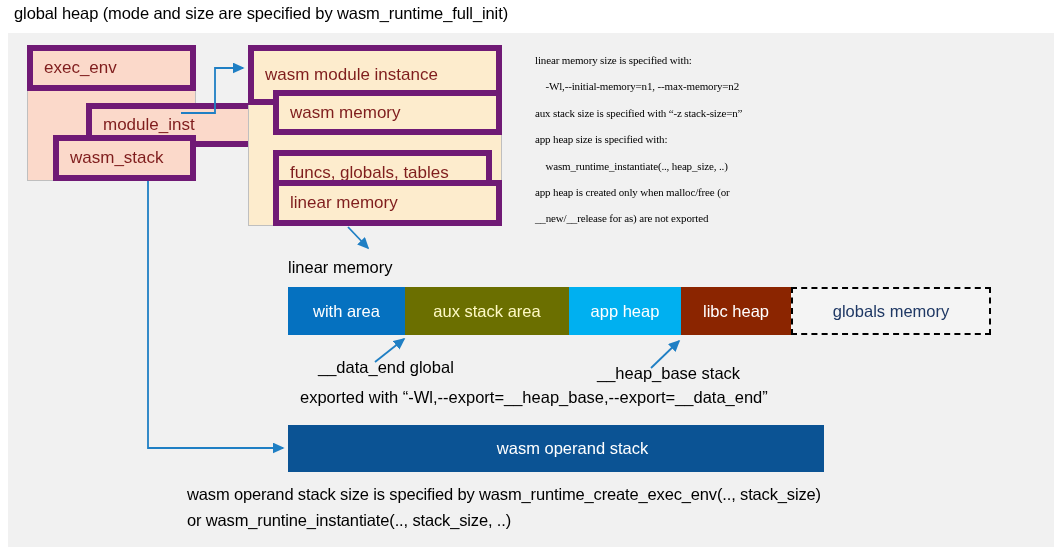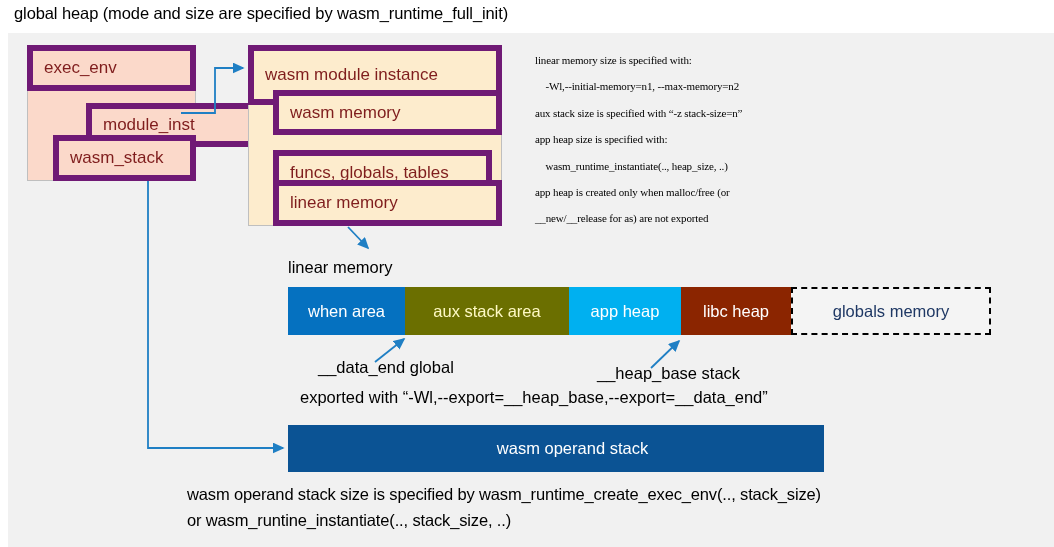--- a/index.html
+++ b/index.html
@@ -180,21 +180,21 @@
   <div class="side-text">linear memory size is specified with:
     -Wl,--initial-memory=n1, --max-memory=n2
 aux stack size is specified with “-z stack-size=n”
 app heap size is specified with:
     wasm_runtime_instantiate(.., heap_size, ..)
 app heap is created only when malloc/free (or
 __new/__release for as) are not exported</div>
 
   <div class="lm-label">linear memory</div>
   <div class="membar" id="membar">
-      <div class="seg" style="width: 117px; background: rgb(5, 113, 192); color: rgb(255, 255, 255);">when area</div>
+      <div class="seg" style="width: 117px; background: rgb(5, 113, 192); color: rgb(255, 255, 255);">with area</div>
       <div class="seg" style="width: 164px; background: rgb(107, 111, 0); color: #fef9c3;">aux stack area</div>
       <div class="seg" style="width: 112px; background: rgb(0, 176, 240); color: rgb(255, 255, 255);">app heap</div>
       <div class="seg" style="width: 110px; background: rgb(139, 37, 0); color: rgb(255, 255, 255);">libc heap</div>
       <div class="seg enlarged" style="width: 200px; color: rgb(31, 56, 100);">globals memory</div>
     </div>
 
   <div class="anno anno-data-end">__data_end global</div>
   <div class="anno anno-heap-base">__heap_base stack</div>
   <div class="anno anno-exported">exported with “-Wl,--export=__heap_base,--export=__data_end”</div>
 

